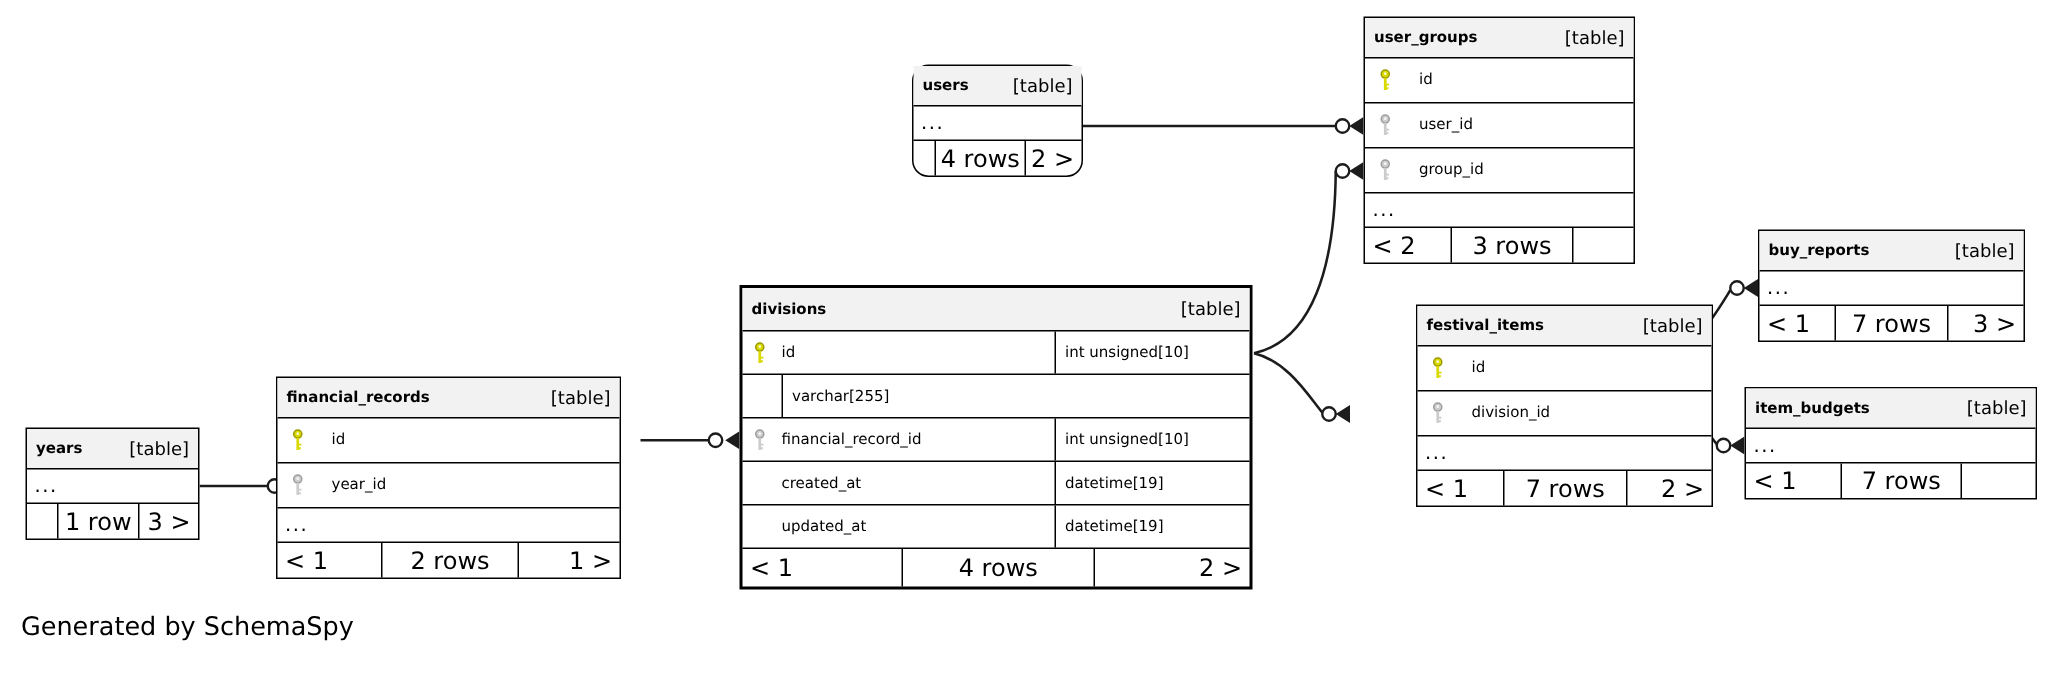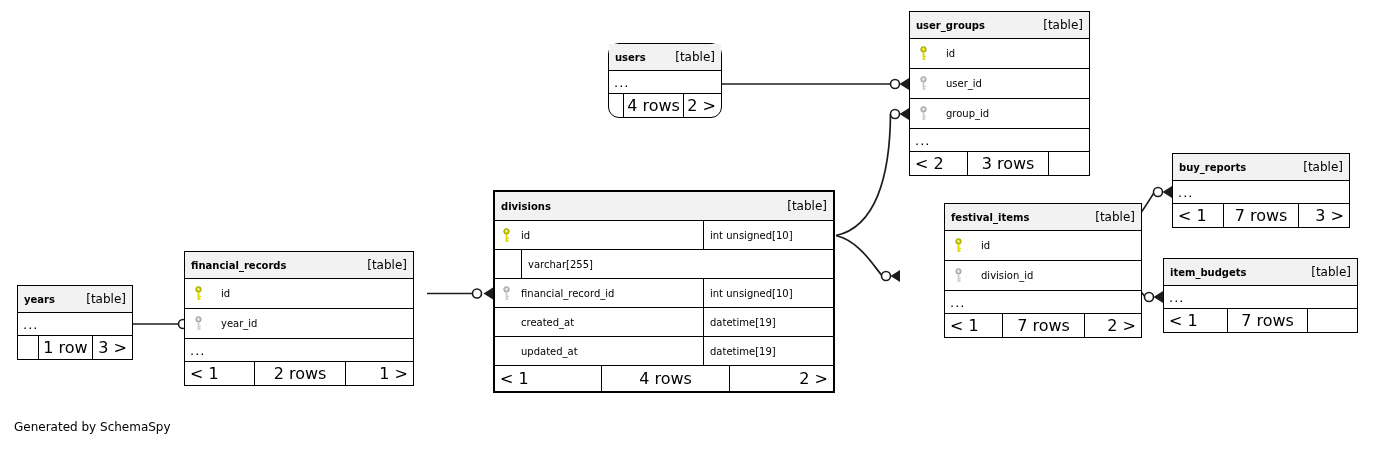--- a/index.html
+++ b/index.html
@@ -60,21 +60,21 @@
 
   .t-users .f1{width:15px;}            .t-users .f2{width:60px;}
   .t-user_groups .f1{width:58px;}      .t-user_groups .f2{width:81px;}
   .t-buy_reports .f1{width:51px;}      .t-buy_reports .f2{width:75px;}
   .t-festival_items .f1{width:58px;}   .t-festival_items .f2{width:82px;}
   .t-item_budgets .f1{width:64px;}     .t-item_budgets .f2{width:80px;}
   .t-divisions .f1{width:107px;}       .t-divisions .f2{width:128px;}
   .t-financial_records .f1{width:70px;}.t-financial_records .f2{width:91px;}
   .t-years .f1{width:21px;}            .t-years .f2{width:54px;}
 
-  .gen-note{position:absolute;left:14px;top:420px;font-size:12px;}
+  .gen-note{position:absolute;left:14px;top:408px;font-size:17px;}
 </style>
 </head>
 <body>
 
 <div id="canvas">
 
   <svg class="wires" width="1375" height="449" viewBox="0 0 1375 449">
     <g>
       <path d="M722,84 H890.5"></path>
         <circle cx="895" cy="84" r="4.5"></circle>

